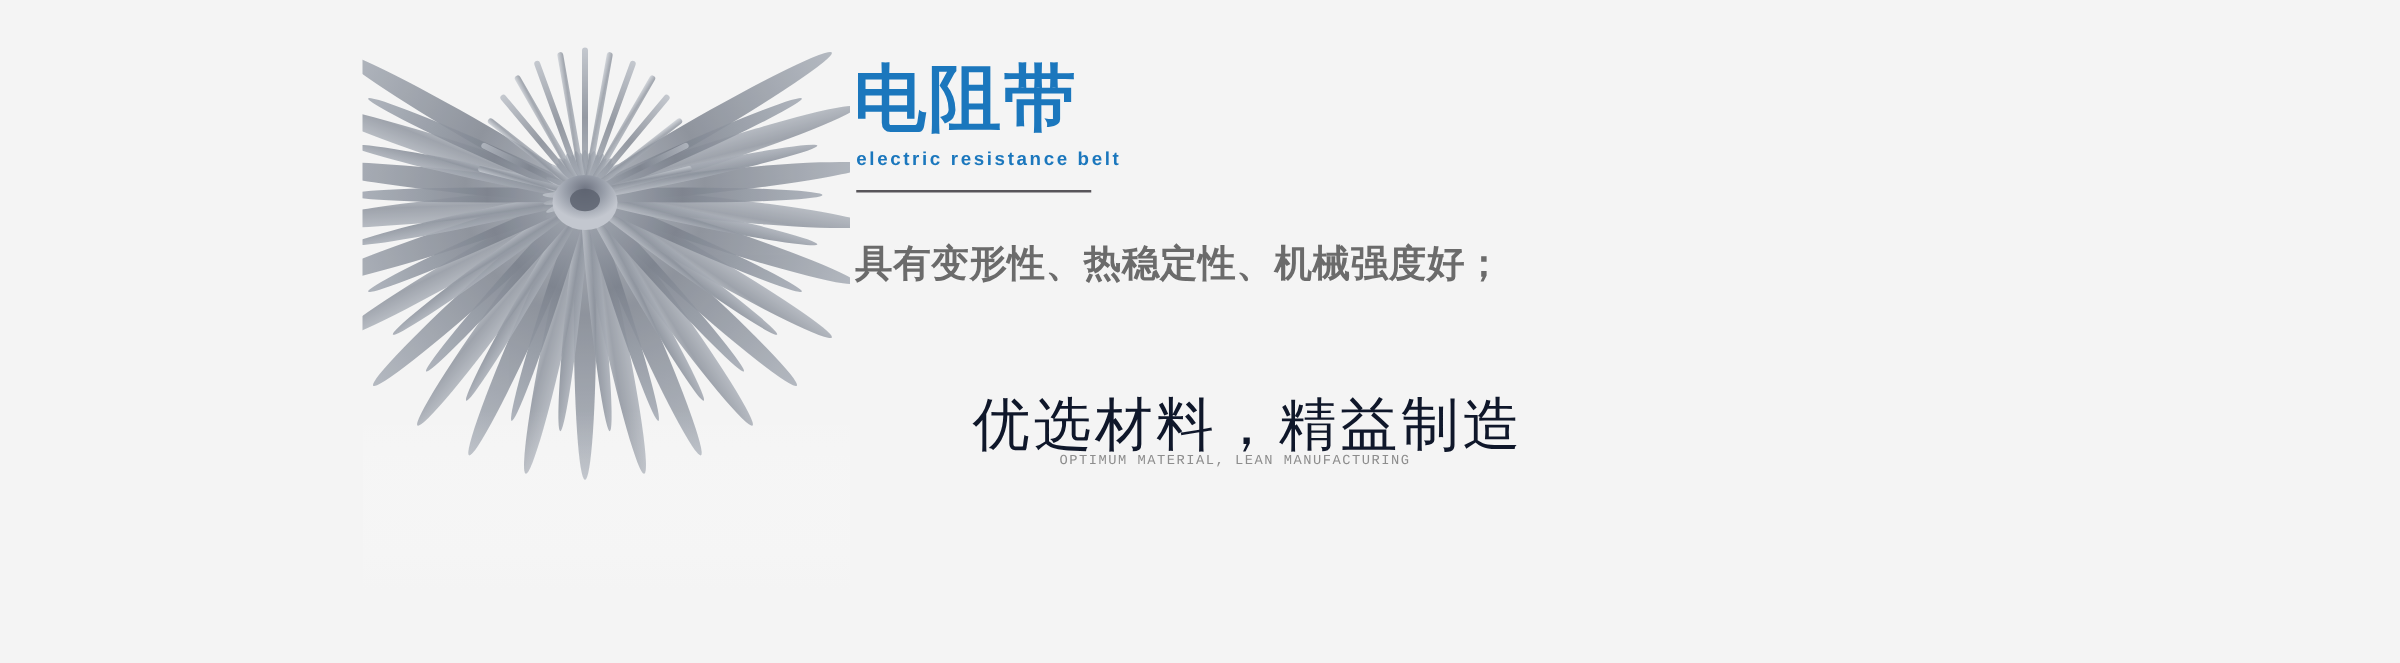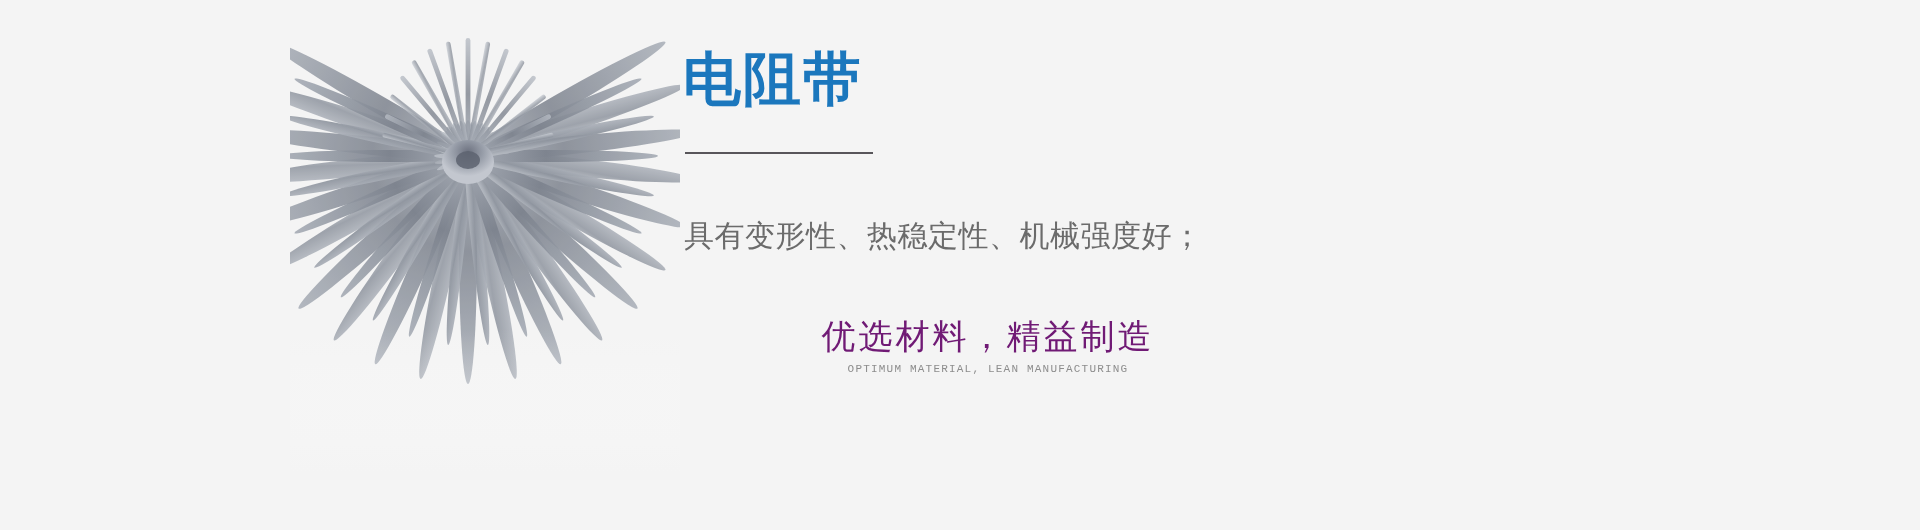--- a/index.html
+++ b/index.html
@@ -71,41 +71,40 @@
 
   .body-text {
     position:absolute;
     left:1px;
     top:190px;
     width:560px;
   }
   .body-line {
     font-size:30px;
     line-height:43px;
-    font-weight:normal;
+    font-weight:bold;
     color:#6b6b6b;
     letter-spacing:0.5px;
     white-space:nowrap;
-    margin-top:24px;
   }
 
   
   .slogan {
     position:absolute;
     left:95px;
     top:318px;
     width:420px;
     text-align:center;
   }
   .slogan-zh {
-    font-size:34px;
+    font-size:46px;
     line-height:42px;
-    color:#701a75;
+    color:#0f172a;
     letter-spacing:3px;
-    font-family:Liberation Mono, monospace;
+    font-family:Liberation Sans, sans-serif;
     font-weight:normal;
     white-space:nowrap;
   }
   .slogan-en {
     margin-top:2px;
     font-size:11px;
     line-height:14px;
     color:#8d8d8d;
     letter-spacing:1.2px;
     font-family:"Liberation Mono","DejaVu Sans Mono",monospace;
@@ -215,20 +214,21 @@
       </g>
 
       <rect x="0" y="300" width="390" height="180" fill="url(#fade)"></rect>
     </svg>
   </div>
 
   <div class="text-col">
 
     <div class="title-zh">电阻带</div>
 
+    <div class="title-en">electric resistance belt</div>
 
     <div class="divider"></div>
 
     <div class="body-text">
       <div class="body-line">具有变形性、热稳定性、机械强度好；</div>
     </div>
 
     <div class="slogan">
       <div class="slogan-zh">优选材料，精益制造</div>
       <div class="slogan-en">OPTIMUM MATERIAL, LEAN MANUFACTURING</div>

